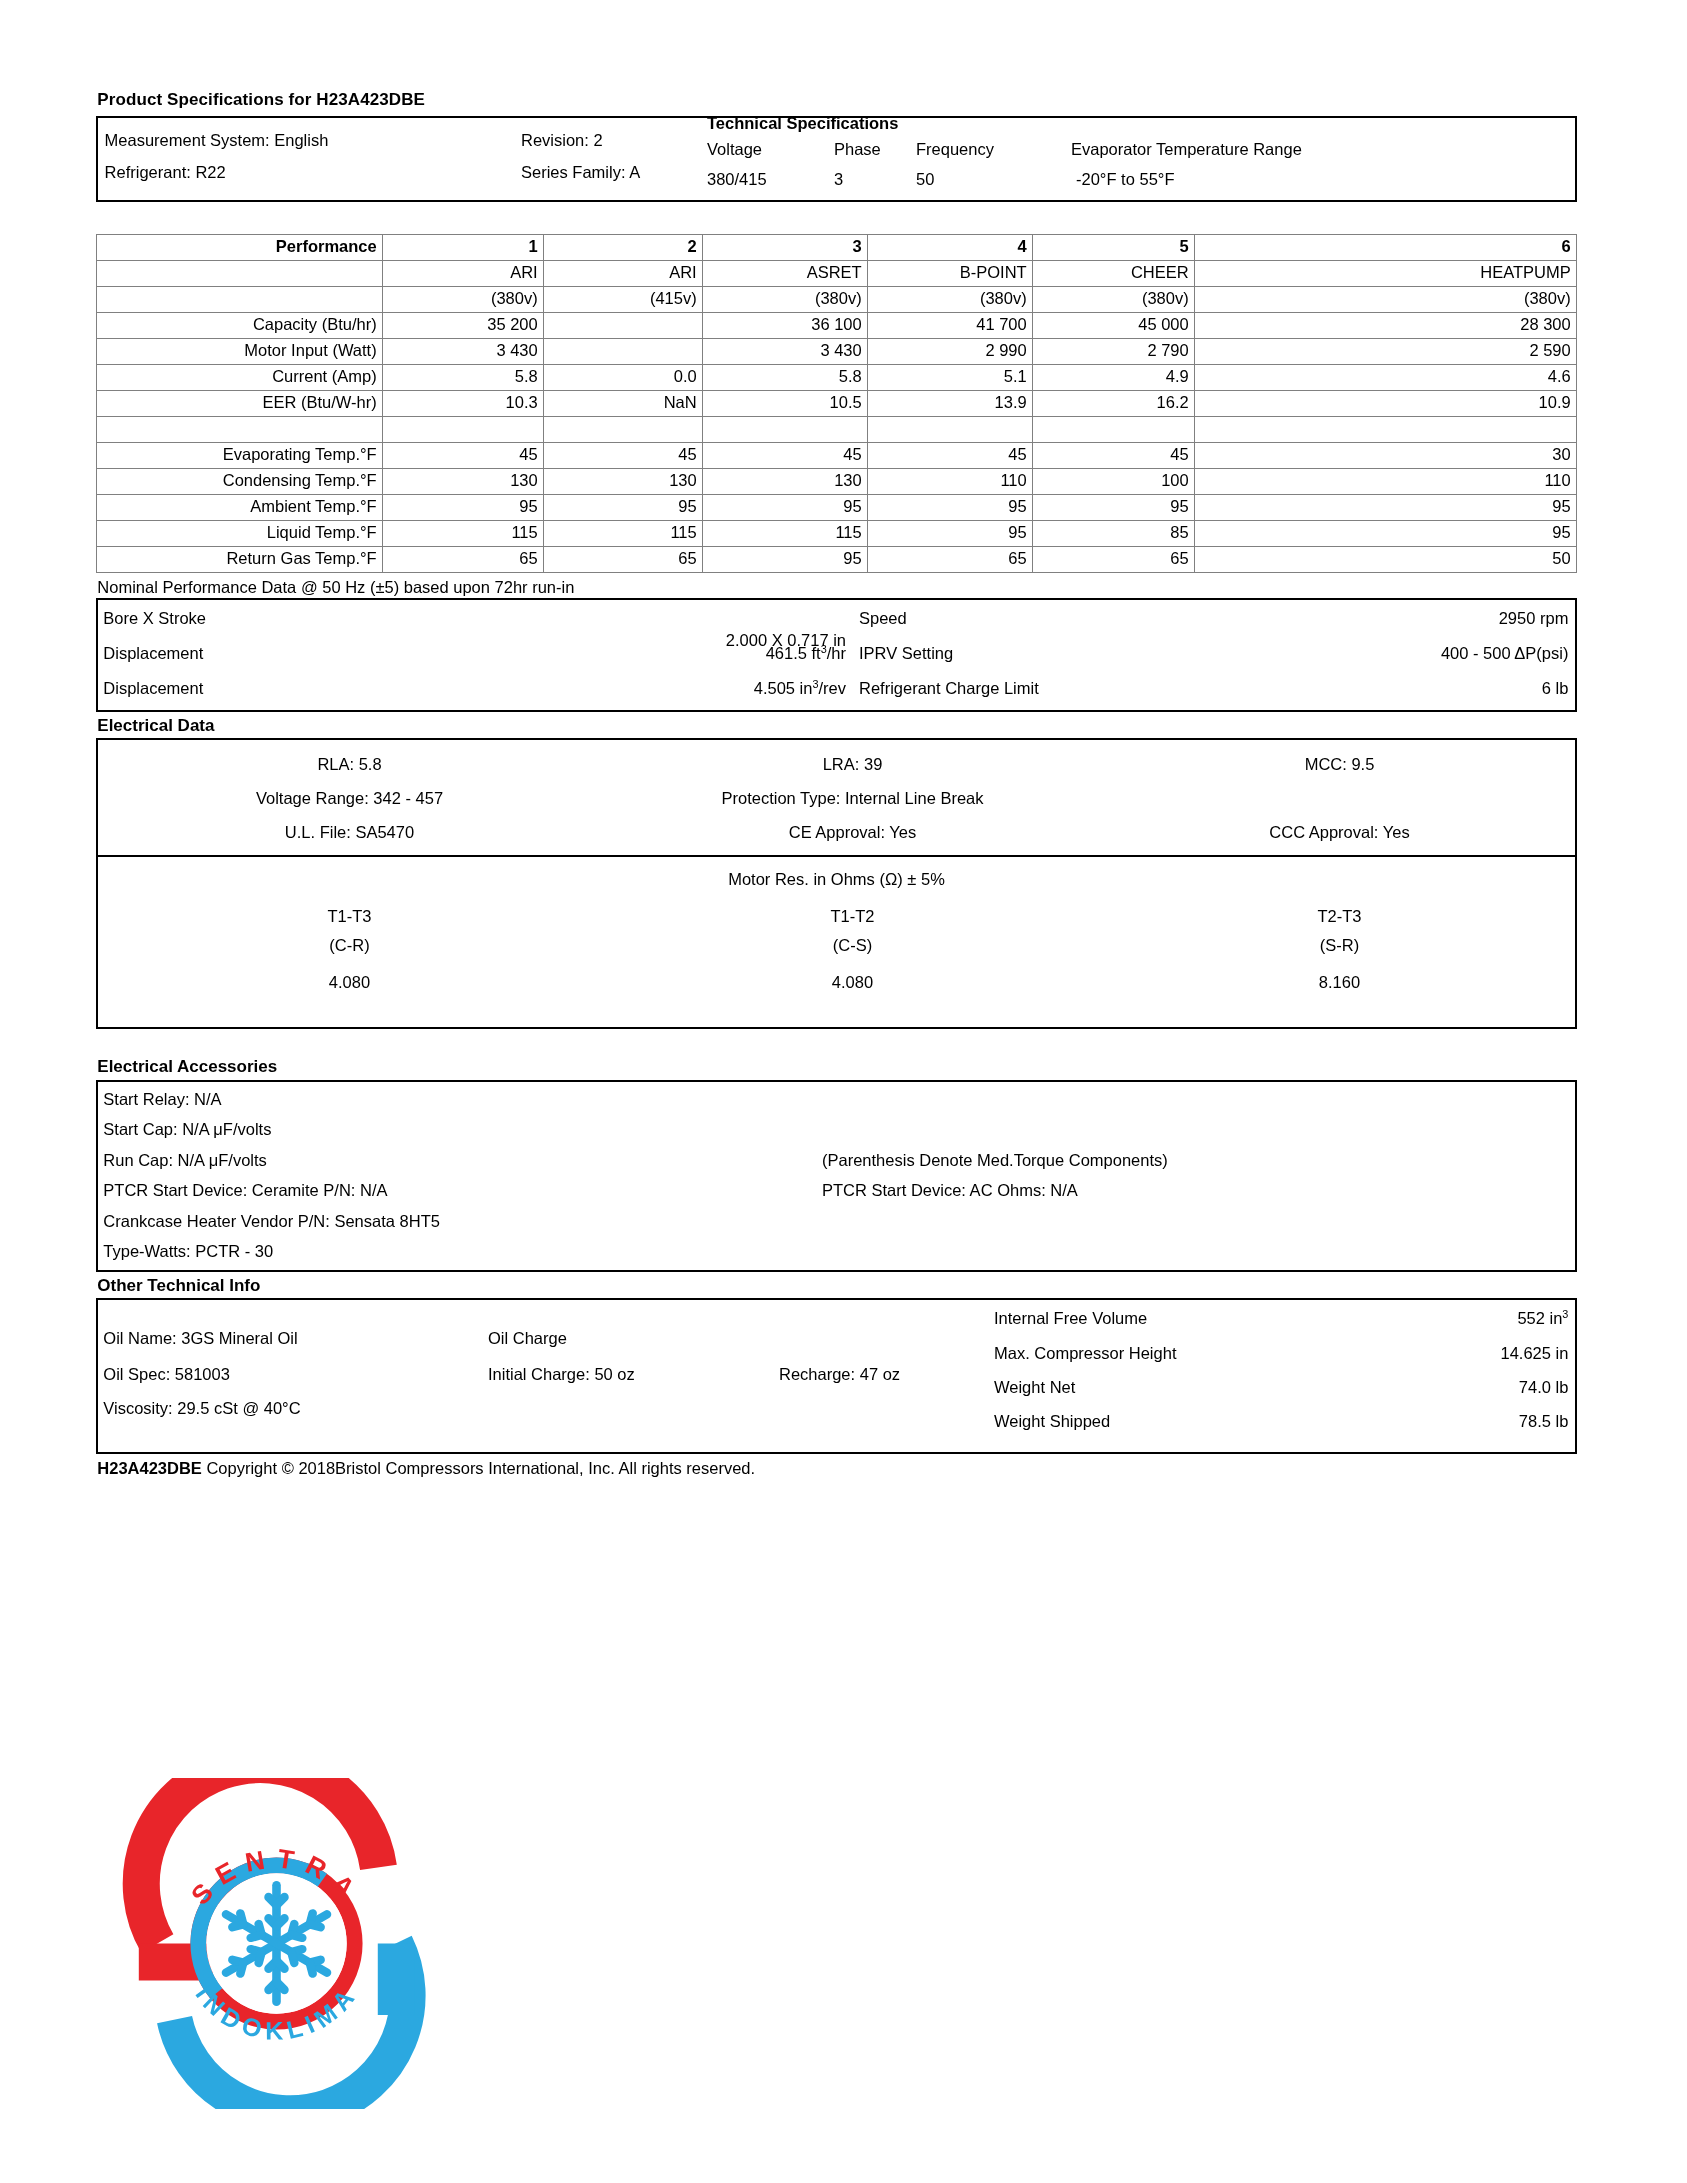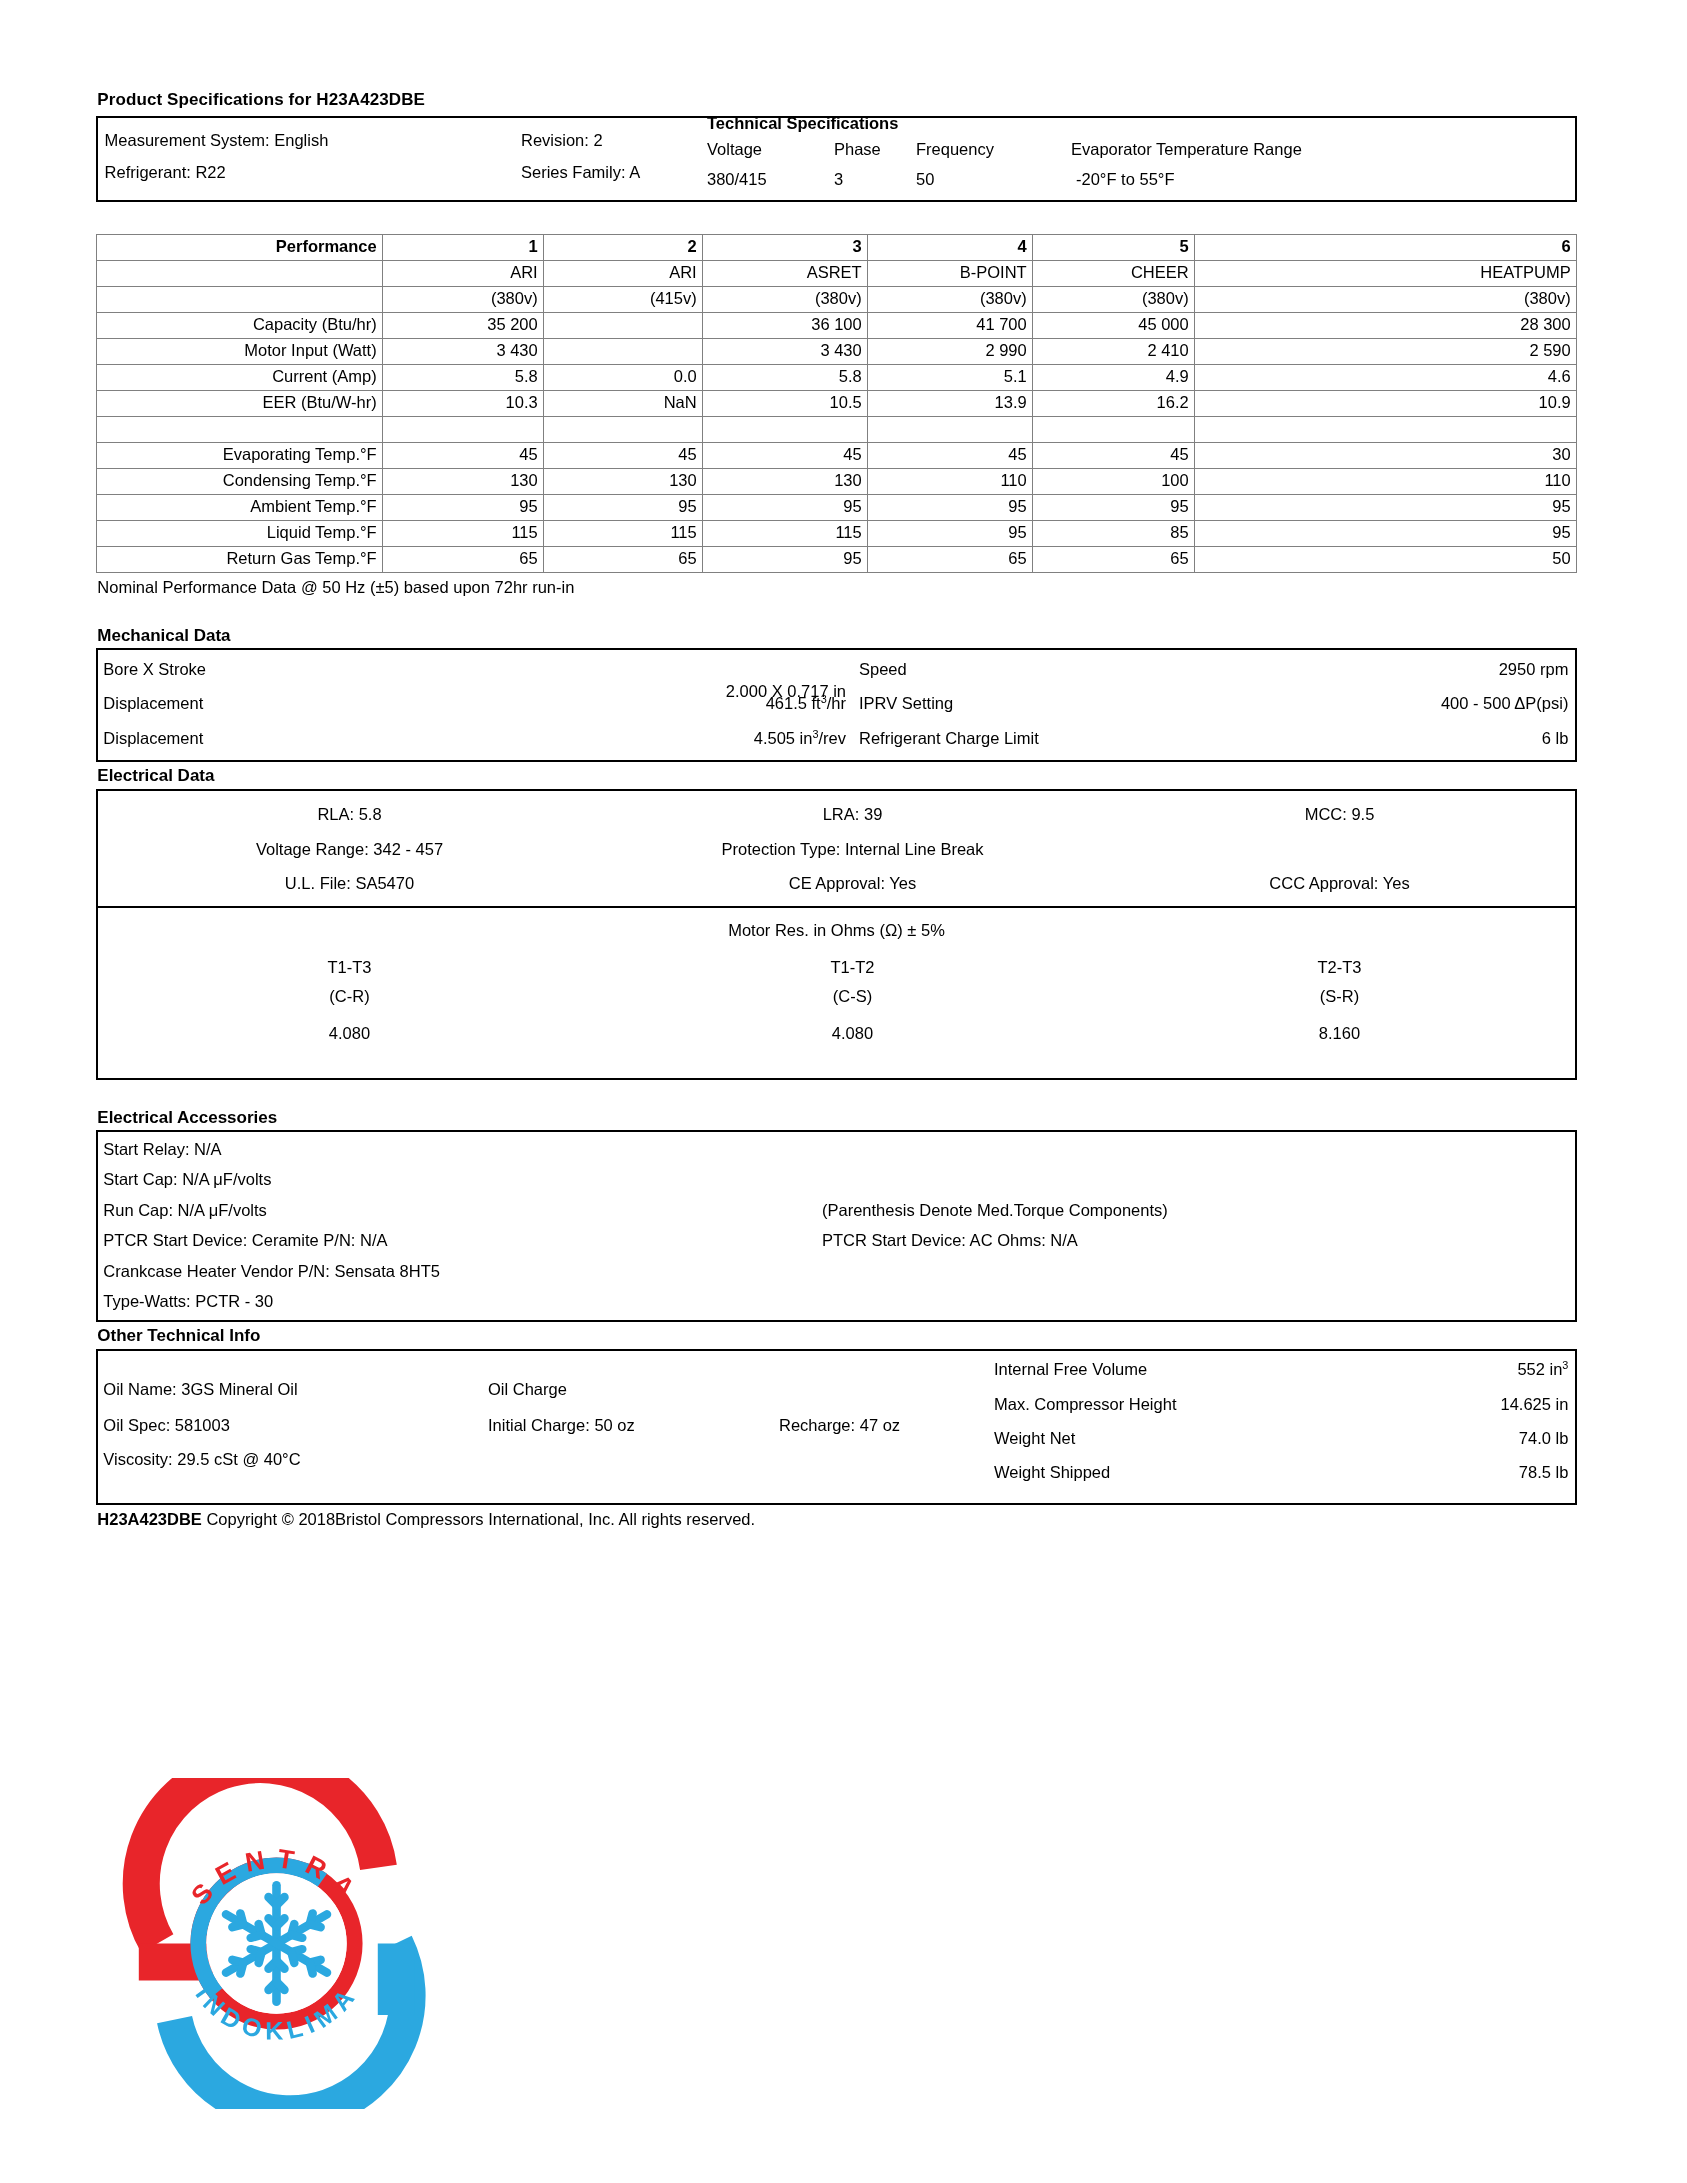--- a/index.html
+++ b/index.html
@@ -210,21 +210,21 @@
             <td>41 700</td>
             <td>45 000</td>
             <td>28 300</td>
           </tr>
           <tr>
             <td class="rowlabel">Motor Input (Watt)</td>
             <td>3 430</td>
             <td></td>
             <td>3 430</td>
             <td>2 990</td>
-            <td>2 410</td>
+            <td>2 790</td>
             <td>2 590</td>
           </tr>
           <tr>
             <td class="rowlabel">Current (Amp)</td>
             <td>5.8</td>
             <td>0.0</td>
             <td>5.8</td>
             <td>5.1</td>
             <td>4.9</td>
             <td>4.6</td>
@@ -290,21 +290,20 @@
             <td>95</td>
             <td>65</td>
             <td>65</td>
             <td>50</td>
           </tr>
         </tbody>
   </table>
 
   <div class="note">Nominal Performance Data @ 50 Hz (±5) based upon 72hr run-in</div>
 
-  <div class="section-label" style="margin-top:28px;">Mechanical Data</div>
   <div class="databox mech">
     <div class="cell lbl" style="top:9.3px;">Bore X Stroke</div>
     <div class="cell val" style="left:417px; top:9.3px; width:331px;margin-top:22px;">2.000 X  0.717 in</div>
     <div class="cell lbl2" style="left:761px; top:9.3px;">Speed</div>
     <div class="cell val2" style="right:6.6px; top:9.3px;">2950 rpm</div>
 
     <div class="cell lbl" style="top:44px;">Displacement</div>
     <div class="cell val" style="left:417px; top:44px; width:331px;"><span>461.5 ft</span><sup>3</sup><span>/hr</span></div>
     <div class="cell lbl2" style="left:761px; top:44px;">IPRV Setting</div>
     <div class="cell val2" style="right:6.6px; top:44px;">400 - 500 ΔP(psi)</div>

